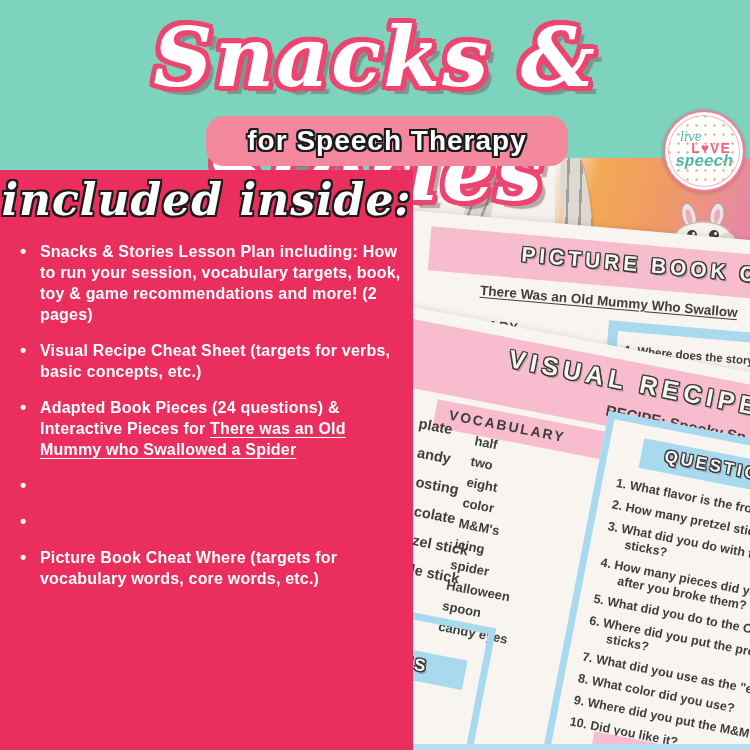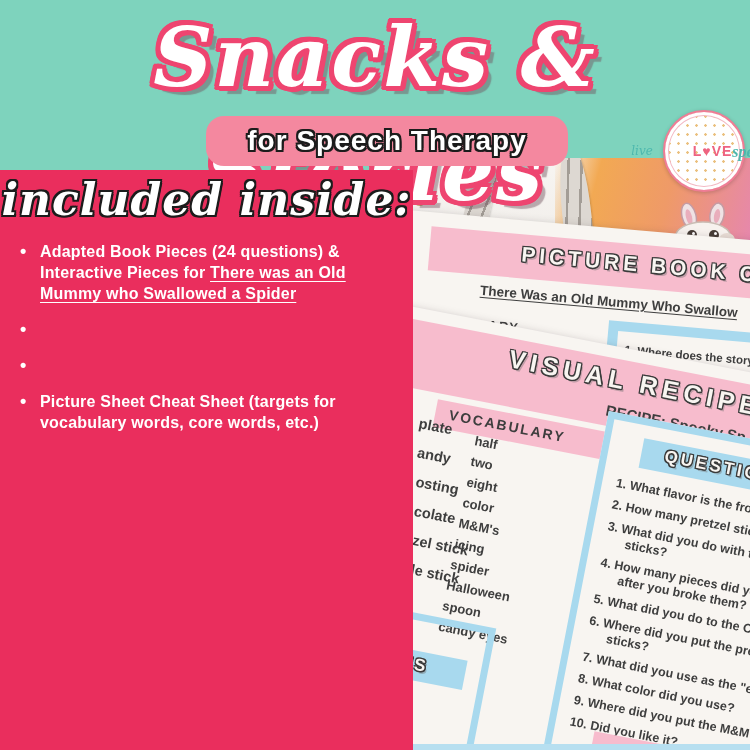--- a/index.html
+++ b/index.html
@@ -20,24 +20,24 @@
   .pill-text{font-size:28px;font-weight:700;color:#fff;letter-spacing:1px;
     text-shadow:-2px 0 0 #1c1c1c,2px 0 0 #1c1c1c,0 -2px 0 #1c1c1c,0 2px 0 #1c1c1c,
       -2px -2px 0 #1c1c1c,2px -2px 0 #1c1c1c,-2px 2px 0 #1c1c1c,2px 2px 0 #1c1c1c;}
 
   
   .logo{position:absolute;left:663px;top:110px;width:78px;height:78px;border-radius:50%;
     background-color:#fff;
     background-image:radial-gradient(circle,rgba(231,182,105,.85) 1.1px,rgba(0,0,0,0) 1.5px);
     background-size:9px 9px;
     border:2px solid #ef7d95;box-shadow:inset 0 0 0 3px #ffffff,inset 0 0 0 4px #f3b8c3,0 1px 4px rgba(0,0,0,.2);
-    display:flex;flex-direction:row;align-items:center;justify-content:center;z-index:7;}
+    display:flex;flex-direction:column;align-items:center;justify-content:center;z-index:7;}
   .logo-live{font-family:"DejaVu Serif",serif;font-style:italic;color:#4db8ae;font-size:12px;line-height:10px;margin-right:26px;}
   .logo-love{color:#ee6381;font-weight:700;font-size:14px;line-height:13px;letter-spacing:1px;margin-left:14px;}
-  .logo-speech{font-family:Liberation Serif, serif;font-style:italic;color:#4db8ae;font-size:16px;line-height:15px;font-weight:700;text-align:center;}
+  .logo-speech{font-family:Liberation Mono, monospace;font-style:italic;color:#4db8ae;font-size:16px;line-height:15px;font-weight:700;text-align:center;}
 
   
   .left-col{position:absolute;left:0;top:170px;width:413px;height:580px;background:#ea2e5d;z-index:4;}
   .included{ text-align:center;font-family:"DejaVu Serif",serif;font-style:italic;font-weight:700;
     font-size:44px;color:#fff;margin:4px 0 0 0;letter-spacing:1px;
     text-shadow:-2px 0 0 #1c1c1c,2px 0 0 #1c1c1c,0 -2px 0 #1c1c1c,0 2px 0 #1c1c1c,
       -2px -2px 0 #1c1c1c,2px -2px 0 #1c1c1c,-2px 2px 0 #1c1c1c,2px 2px 0 #1c1c1c;}
   .bullets{margin:16px 8px 0 20px;}
   .bullet{display:flex;gap:10px;margin-bottom:15px;color:#fff;font-weight:700;
           font-size:16px;line-height:21px;letter-spacing:.2px;}
@@ -222,28 +222,36 @@
     <span class="logo-live">live</span>
     <span class="logo-love">L♥VE</span>
     <span class="logo-speech">speech</span>
   </div>
 
   <div class="left-col">
     <div class="included">included inside:</div>
     <div class="bullets">
       <div class="bullet">
         <span class="bdot"></span>
+        <span><span>Snacks &amp; Stories Lesson Plan including: How to run your session, vocabulary targets, book, toy &amp; game recommendations and more! (2 pages)</span><span class="u"></span></span>
+      </div>
+      <div class="bullet">
+        <span class="bdot"></span>
+        <span><span>Visual Recipe Cheat Sheet (targets for verbs, basic concepts, etc.)</span><span class="u"></span></span>
+      </div>
+      <div class="bullet">
+        <span class="bdot"></span>
         <span><span>Adapted Book Pieces (24 questions) &amp; Interactive Pieces for </span><span class="u">There was an Old Mummy who Swallowed a Spider</span></span>
       </div>
       <div class="bullet">
         <span class="bdot"></span>
       </div>
       <div class="bullet">
         <span class="bdot"></span>
       </div>
       <div class="bullet">
         <span class="bdot"></span>
-        <span><span>Picture Sheet Cheat Sheet (targets for vocabulary words, core words, etc.)</span><span class="u"></span></span>
+        <span><span>Picture Book Cheat Where (targets for vocabulary words, core words, etc.)</span><span class="u"></span></span>
       </div>
     </div>
   </div>
 
 </div>
 
 </body></html>

